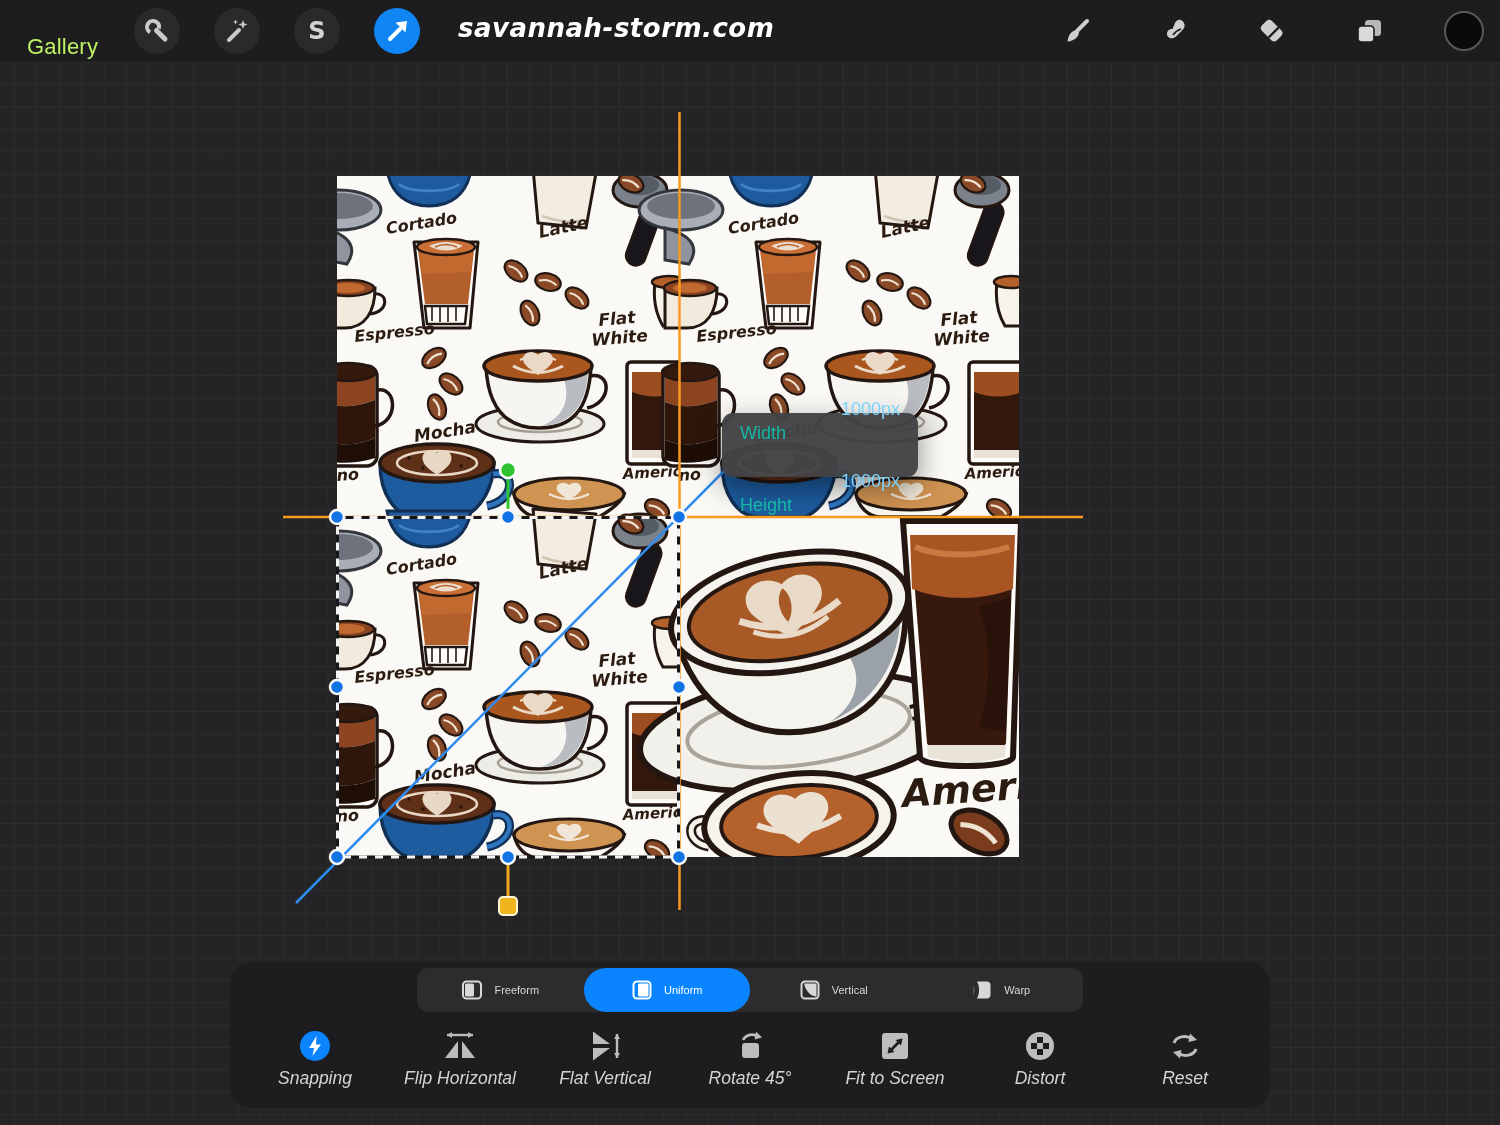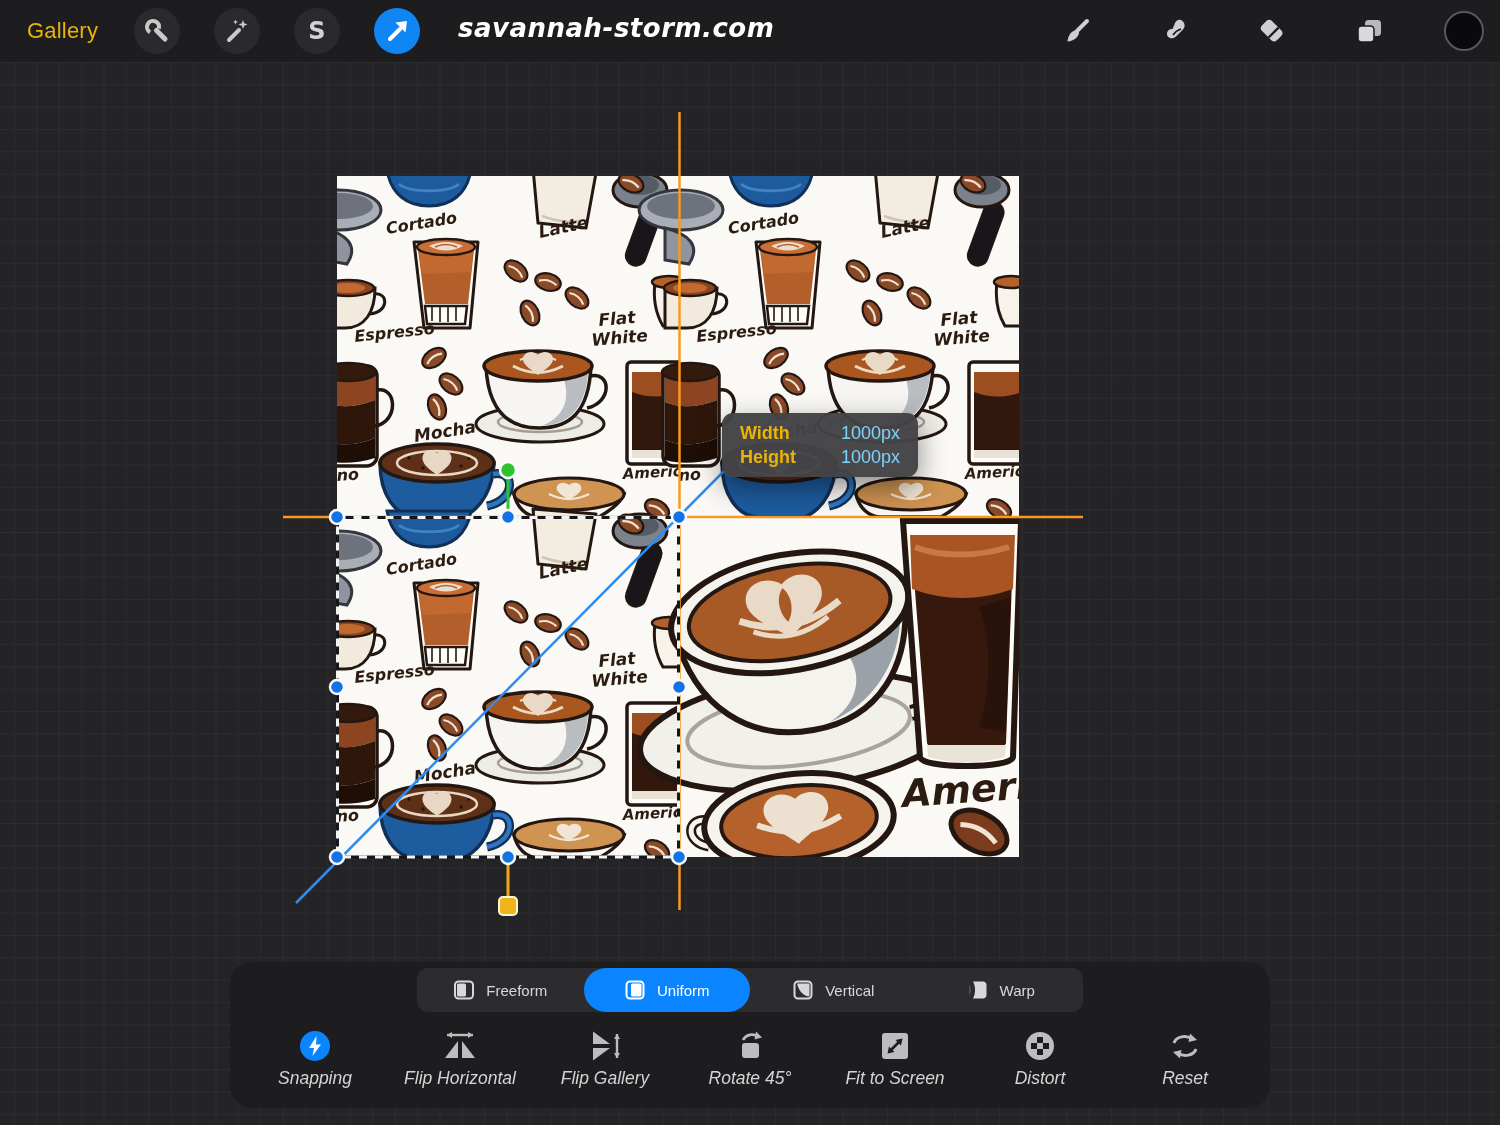--- a/index.html
+++ b/index.html
@@ -16,22 +16,22 @@
       linear-gradient(90deg,#2d2d30 1px, transparent 1px);
     background-size:22.4px 22.4px;
     background-position:14px 17px;
   }
   
   .topbar{
     position:absolute;left:0;top:0;width:1500px;height:62px;
     background:#1d1d1f;z-index:30;
   }
   .gallery{
-    position:absolute;left:27px;top:0;height:62px;display:flex;align-items:center;
-    color:#eab308;font-size:22px;letter-spacing:.2px;cursor:default;
+    position:absolute;left:27px;top:16px;height:62px;display:flex;align-items:center;
+    color:#bef264;font-size:22px;letter-spacing:.2px;cursor:default;
   }
   .tool-circ{
     position:absolute;top:8px;width:46px;height:46px;border-radius:50%;
     background:#2a2a2c;display:flex;align-items:center;justify-content:center;
   }
   .tool-circ.blue{background:#0f86f3;}
   .rt-icon{position:absolute;top:8px;width:46px;height:46px;display:flex;align-items:center;justify-content:center;}
   .doc-title{
     position:absolute;left:458px;top:13px;color:#ffffff;font-size:26px;
     font-family:"DejaVu Sans",sans-serif;font-style:italic;font-weight:600;letter-spacing:.5px;
@@ -47,34 +47,34 @@
   .overlay{position:absolute;left:0;top:0;z-index:10;pointer-events:none;}
   
   .size-tip{
     position:absolute;left:722px;top:413px;width:196px;height:64px;z-index:20;
     background:rgba(67,67,70,.97);border-radius:11px;
     box-shadow:0 10px 28px rgba(0,0,0,.45);
     display:flex;flex-direction:column;justify-content:center;gap:3px;
     padding:0 18px;box-sizing:border-box;
   }
   .tip-row{display:flex;justify-content:space-between;align-items:center;}
-  .tip-label{color:#eab308;font-weight:700;font-size:18px;}
+  .tip-label{color:#14b8a6;font-weight:400;font-size:18px;margin-top:48px;}
   .tip-value{color:#7dd3fc;font-size:18px;}
   
   .panel{
     position:absolute;left:230px;top:962px;width:1040px;height:146px;z-index:30;
     background:#1d1d1f;border-radius:22px;
   }
   .modebar{
     position:absolute;left:187px;top:6px;width:666px;height:44px;
     background:#2c2c2e;border-radius:11px;display:flex;
   }
   .mode{
     flex:1;display:flex;align-items:center;justify-content:center;gap:11px;
-    color:#d8d8da;font-size:15px;border-radius:11px;cursor:pointer;
+    color:#d8d8da;font-size:11px;border-radius:11px;cursor:pointer;
   }
   .mode.active{background:#0a84ff;border-radius:22px;color:#ffffff;}
   .actions{
     position:absolute;left:14px;right:14px;top:66px;height:70px;
     display:flex;justify-content:space-between;
   }
   .act{
     width:142px;display:flex;flex-direction:column;align-items:center;justify-content:flex-start;
     gap:6px;cursor:pointer;
   }
@@ -410,21 +410,21 @@
     <div class="act">
       <span class="ic">
         <svg width="36" height="32" viewBox="0 0 36 32">
           <line x1="30" y1="4" x2="30" y2="28" stroke="#bdbdbf" stroke-width="2.4"></line>
           <path d="M30,4 L27,9 L33,9 Z" fill="#bdbdbf"></path>
             <path d="M30,28 L27,23 L33,23 Z" fill="#bdbdbf"></path>
           <path d="M6,14 L23,14 L6,1.5 Z" fill="#bdbdbf"></path>
           <path d="M6,18 L23,18 L6,30.5 Z" fill="#bdbdbf"></path>
         </svg>
       </span>
-      <span class="lb">Flip Gallery</span>
+      <span class="lb">Flat Vertical</span>
     </div>
     <div class="act">
       <span class="ic">
         <svg width="34" height="32" viewBox="0 0 34 32">
           <rect x="9" y="13" width="17" height="15" rx="3" fill="#bdbdbf"></rect>
           <path d="M10,10 C13,4.5 20,3 25,6.5" fill="none" stroke="#bdbdbf" stroke-width="2.6"></path>
           <path d="M23,1.5 L29,7.5 L21.5,9.5 Z" fill="#bdbdbf"></path>
         </svg>
       </span>
       <span class="lb">Rotate 45°</span>

